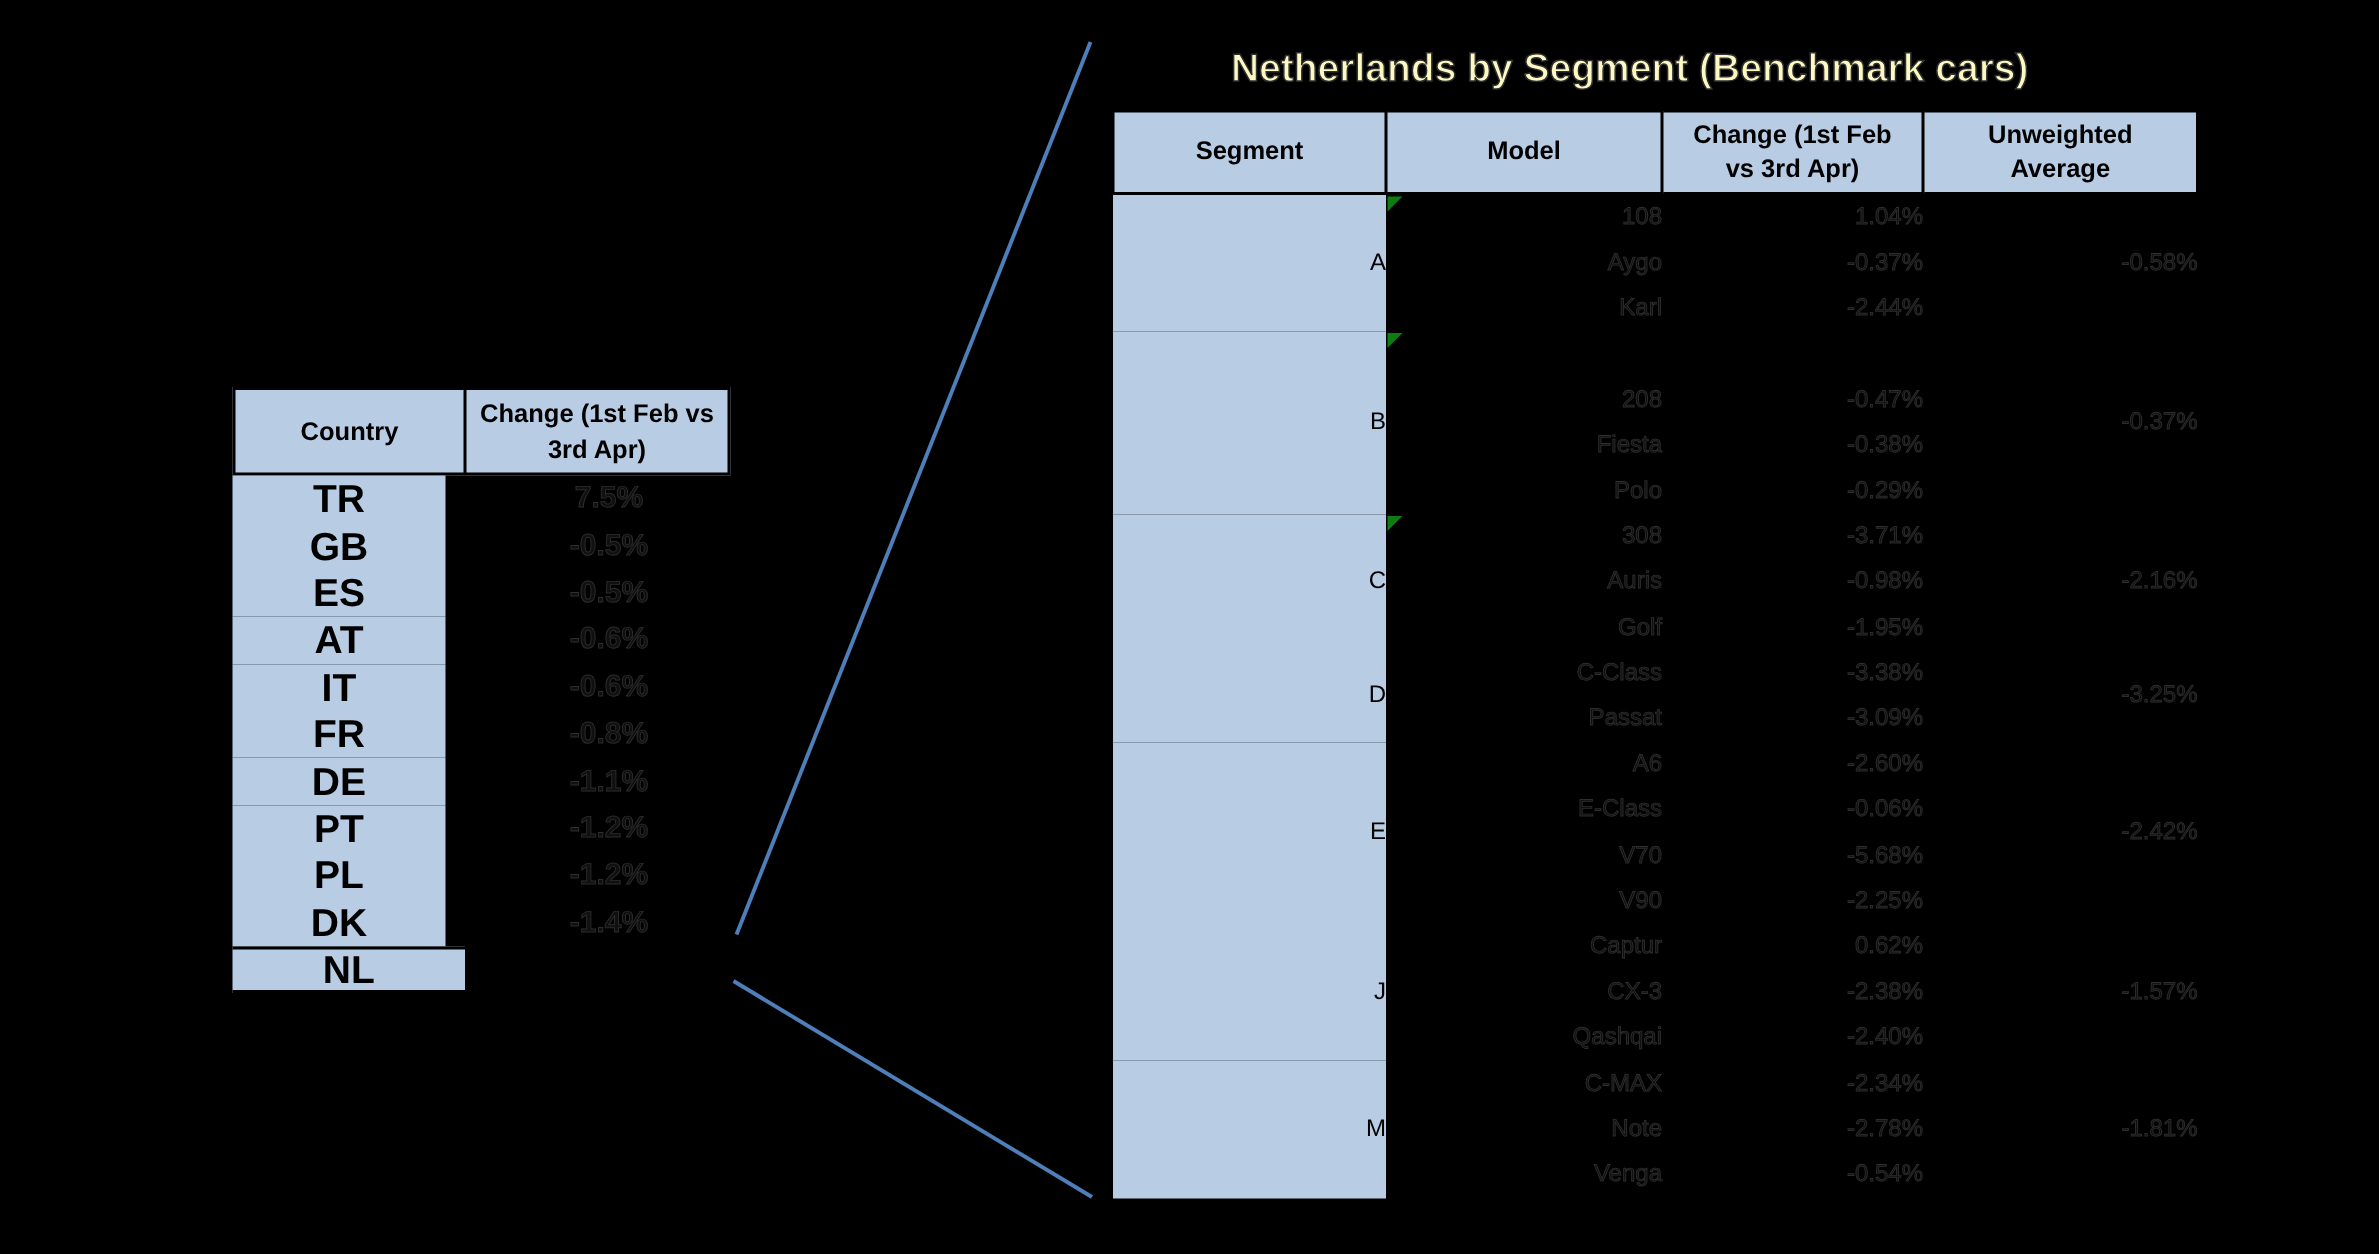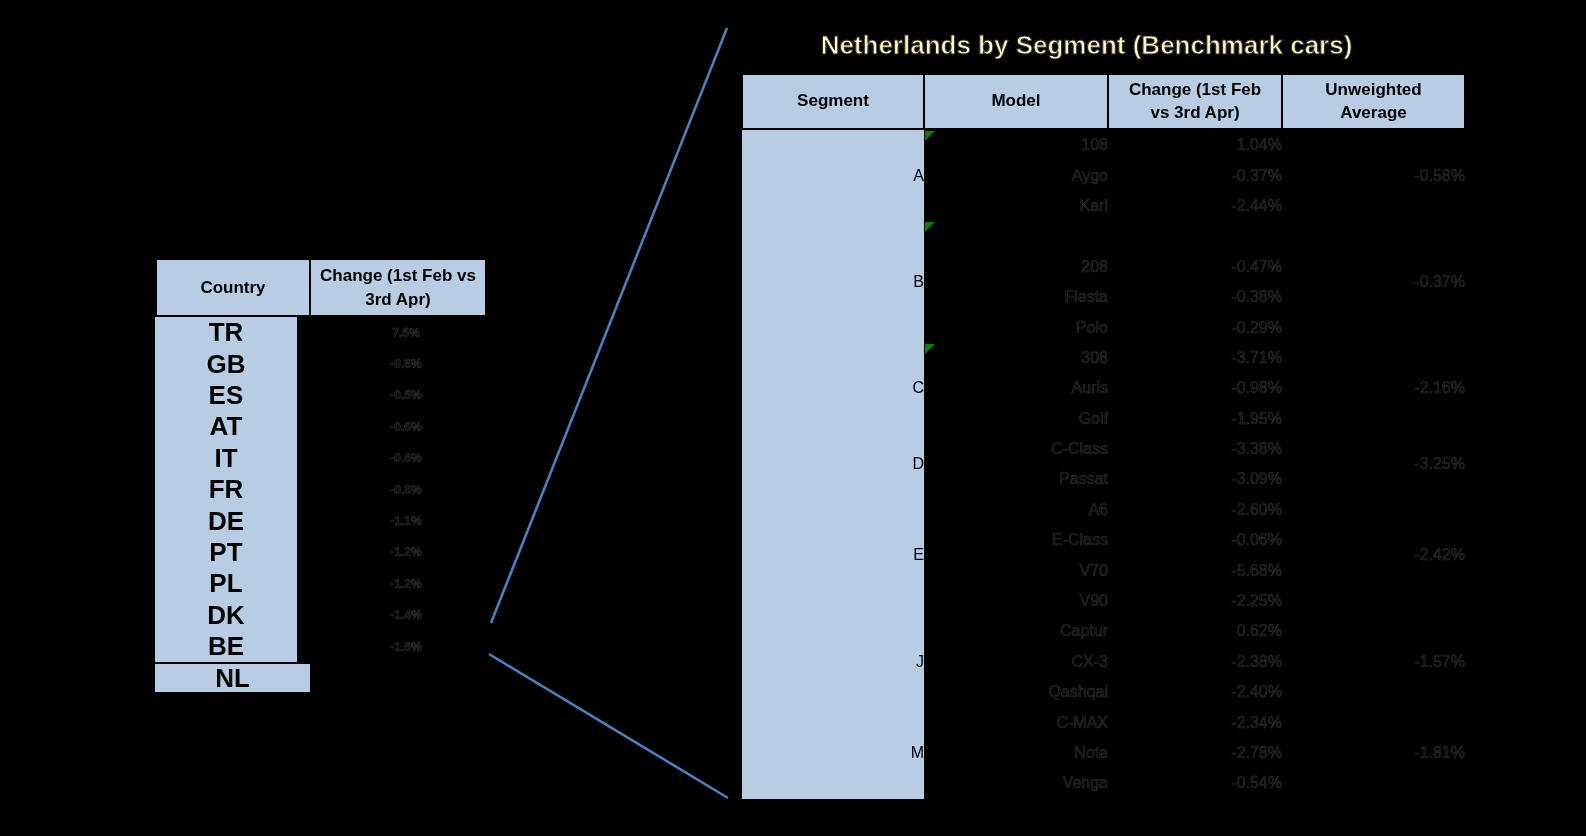--- a/index.html
+++ b/index.html
@@ -26,21 +26,21 @@
   .lt-header .c1{width:155px;border-right-width:1px;}
   .lt-header .c2{width:177px;border-left-width:1px;}
   .lt-row{display:flex;height:31.4px;}
   .lt-row .c1{
     box-sizing:border-box;width:155px;background:var(--cell-fill,#B8CCE4);
     display:flex;align-items:center;justify-content:center;
     font-weight:bold;font-size:26px;color:#000;
   }
   .lt-row .c2{
     width:177px;display:flex;align-items:center;justify-content:center;
-    font-weight:bold;font-size:12px;padding-left:28px;
+    font-weight:bold;font-size:20px;padding-left:28px;
   }
   .lt-row.hl-top .c1{border-top:2px solid #000;}
   .lt-row.hl-bottom .c1{border-bottom:2px solid #000;}
 
   
   .rt-title{
     position:absolute;left:725px;top:30px;width:723px;text-align:center;
     font-size:26px;font-weight:bold;color:#fef9c3;-webkit-text-stroke:1px #303030;
     white-space:nowrap;
   }
@@ -116,24 +116,20 @@
         <div class="c1">PT</div>
         <div class="c2 dim">-1.2%</div>
       </div>
       <div class="lt-row">
         <div class="c1">PL</div>
         <div class="c2 dim">-1.2%</div>
       </div>
       <div class="lt-row">
         <div class="c1">DK</div>
         <div class="c2 dim">-1.4%</div>
-      </div>
-      <div class="lt-row">
-        <div class="c1">BE</div>
-        <div class="c2 dim">-1.6%</div>
       </div>
       <div class="lt-row hl-bottom hl-top">
         <div class="c1">NL</div>
       </div>
     </div>
 </div>
 
 <div class="rt-title dim">Netherlands by Segment (Benchmark cars)</div>
 
 <table class="right-table">

